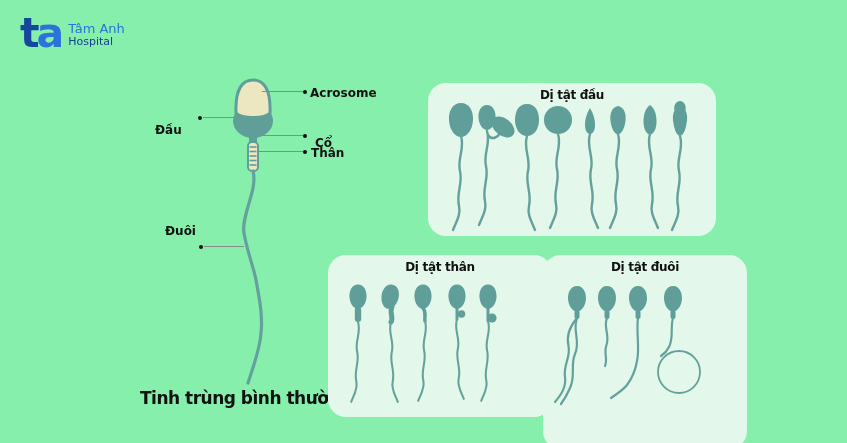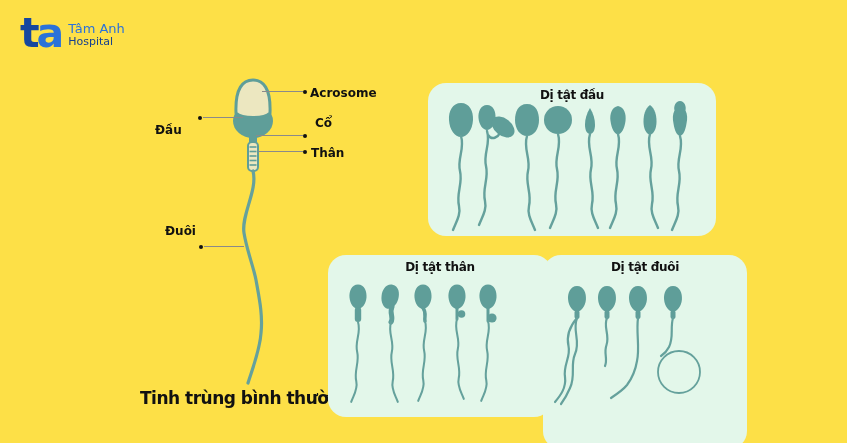--- a/index.html
+++ b/index.html
@@ -1,17 +1,17 @@
 <!DOCTYPE html>
 <html><head>
 <meta charset="utf-8">
 <style>
   html,body{margin:0;padding:0;background:#fff;}
   .canvas{
-    position:relative;width:847px;height:443px;background:#fde047;overflow:hidden;
+    position:relative;width:847px;height:443px;background:#86efac;overflow:hidden;
     font-family:"DejaVu Sans","Liberation Sans",sans-serif;
   }
   
   .logo{position:absolute;left:20px;top:11px;display:flex;align-items:center;}
   .logo-mark{font-weight:bold;font-size:41px;line-height:44px;letter-spacing:-3px;}
   .logo-mark .lt{color:#16479e;}
   .logo-mark .la{color:#2b72d9;}
   .logo-text{margin-left:7px;font-weight:normal;line-height:13px;padding-top:4px;}
   .logo-text .l1{color:#2b72d9;font-size:13px;}
   .logo-text .l2{color:#153f8f;font-size:11px;}
@@ -69,21 +69,21 @@
   </svg>
 
   <div class="lbl" style="left:155px;top:123px;width:40px;text-align:left;">Đầu</div>
   <div class="ldot" style="left:198px;top:116px;"></div>
   <div class="leader" style="left:203px;top:117px;width:40px;"></div>
 
   <div class="lbl" style="left:310px;top:86px;">Acrosome</div>
   <div class="ldot" style="left:303px;top:90px;"></div>
   <div class="leader" style="left:262px;top:91px;width:41px;"></div>
 
-  <div class="lbl" style="left:315px;top:116px;">Cổ</div>
+  <div class="lbl" style="left:315px;top:136px;">Cổ</div>
   <div class="ldot" style="left:303px;top:134px;"></div>
   <div class="leader" style="left:256px;top:135px;width:47px;"></div>
 
   <div class="lbl" style="left:311px;top:146px;">Thân</div>
   <div class="ldot" style="left:303px;top:150px;"></div>
   <div class="leader" style="left:258px;top:151px;width:45px;"></div>
 
   <div class="lbl" style="left:156px;top:224px;width:40px;text-align:right;">Đuôi</div>
   <div class="ldot" style="left:199px;top:245px;"></div>
   <div class="leader" style="left:204px;top:246px;width:40px;"></div>

